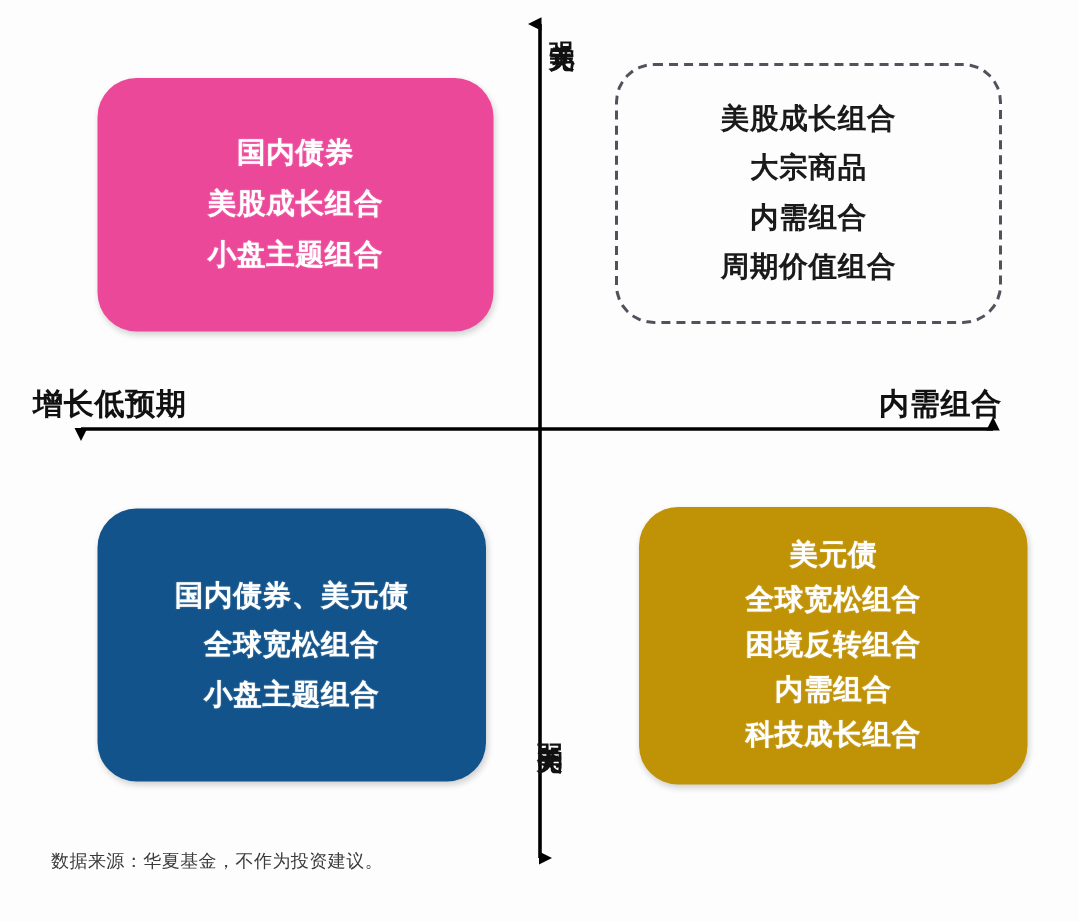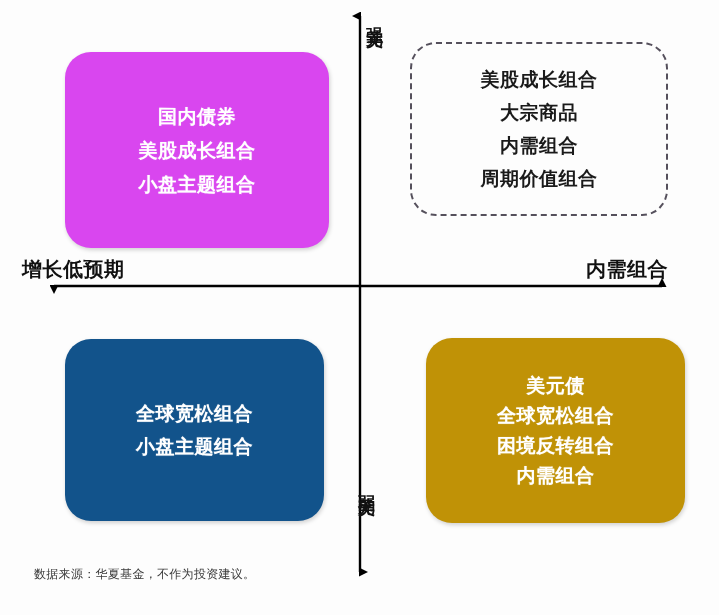--- a/index.html
+++ b/index.html
@@ -44,22 +44,22 @@
     line-height: 1.0;
     white-space: nowrap;
     letter-spacing: 0.5px;
   }
 
   
   #box-tl {
     left: 65px;
     top: 52px;
     width: 264px;
-    height: 196px;
-    background: #d946ef;
+    height: 169px;
+    background: #ec4899;
     box-shadow: 1px 2px 4px rgba(0,0,0,0.18);
   }
   #box-tl .line {
     color: #ffffff;
     font-size: 19px;
     margin: 7.5px 0;
     text-shadow: 0 0 1px rgba(255,255,255,0.5);
   }
 
   
@@ -195,26 +195,28 @@
   </div>
 
   <div class="qbox" id="box-tr">
     <div class="line">美股成长组合</div>
     <div class="line">大宗商品</div>
     <div class="line">内需组合</div>
     <div class="line">周期价值组合</div>
   </div>
 
   <div class="qbox" id="box-bl">
+    <div class="line">国内债券、美元债</div>
     <div class="line">全球宽松组合</div>
     <div class="line">小盘主题组合</div>
   </div>
 
   <div class="qbox" id="box-br">
     <div class="line">美元债</div>
     <div class="line">全球宽松组合</div>
     <div class="line">困境反转组合</div>
     <div class="line">内需组合</div>
+    <div class="line">科技成长组合</div>
   </div>
 
   <div id="footer-note">数据来源：华夏基金，不作为投资建议。</div>
 
 </div>
 
 </body></html>

